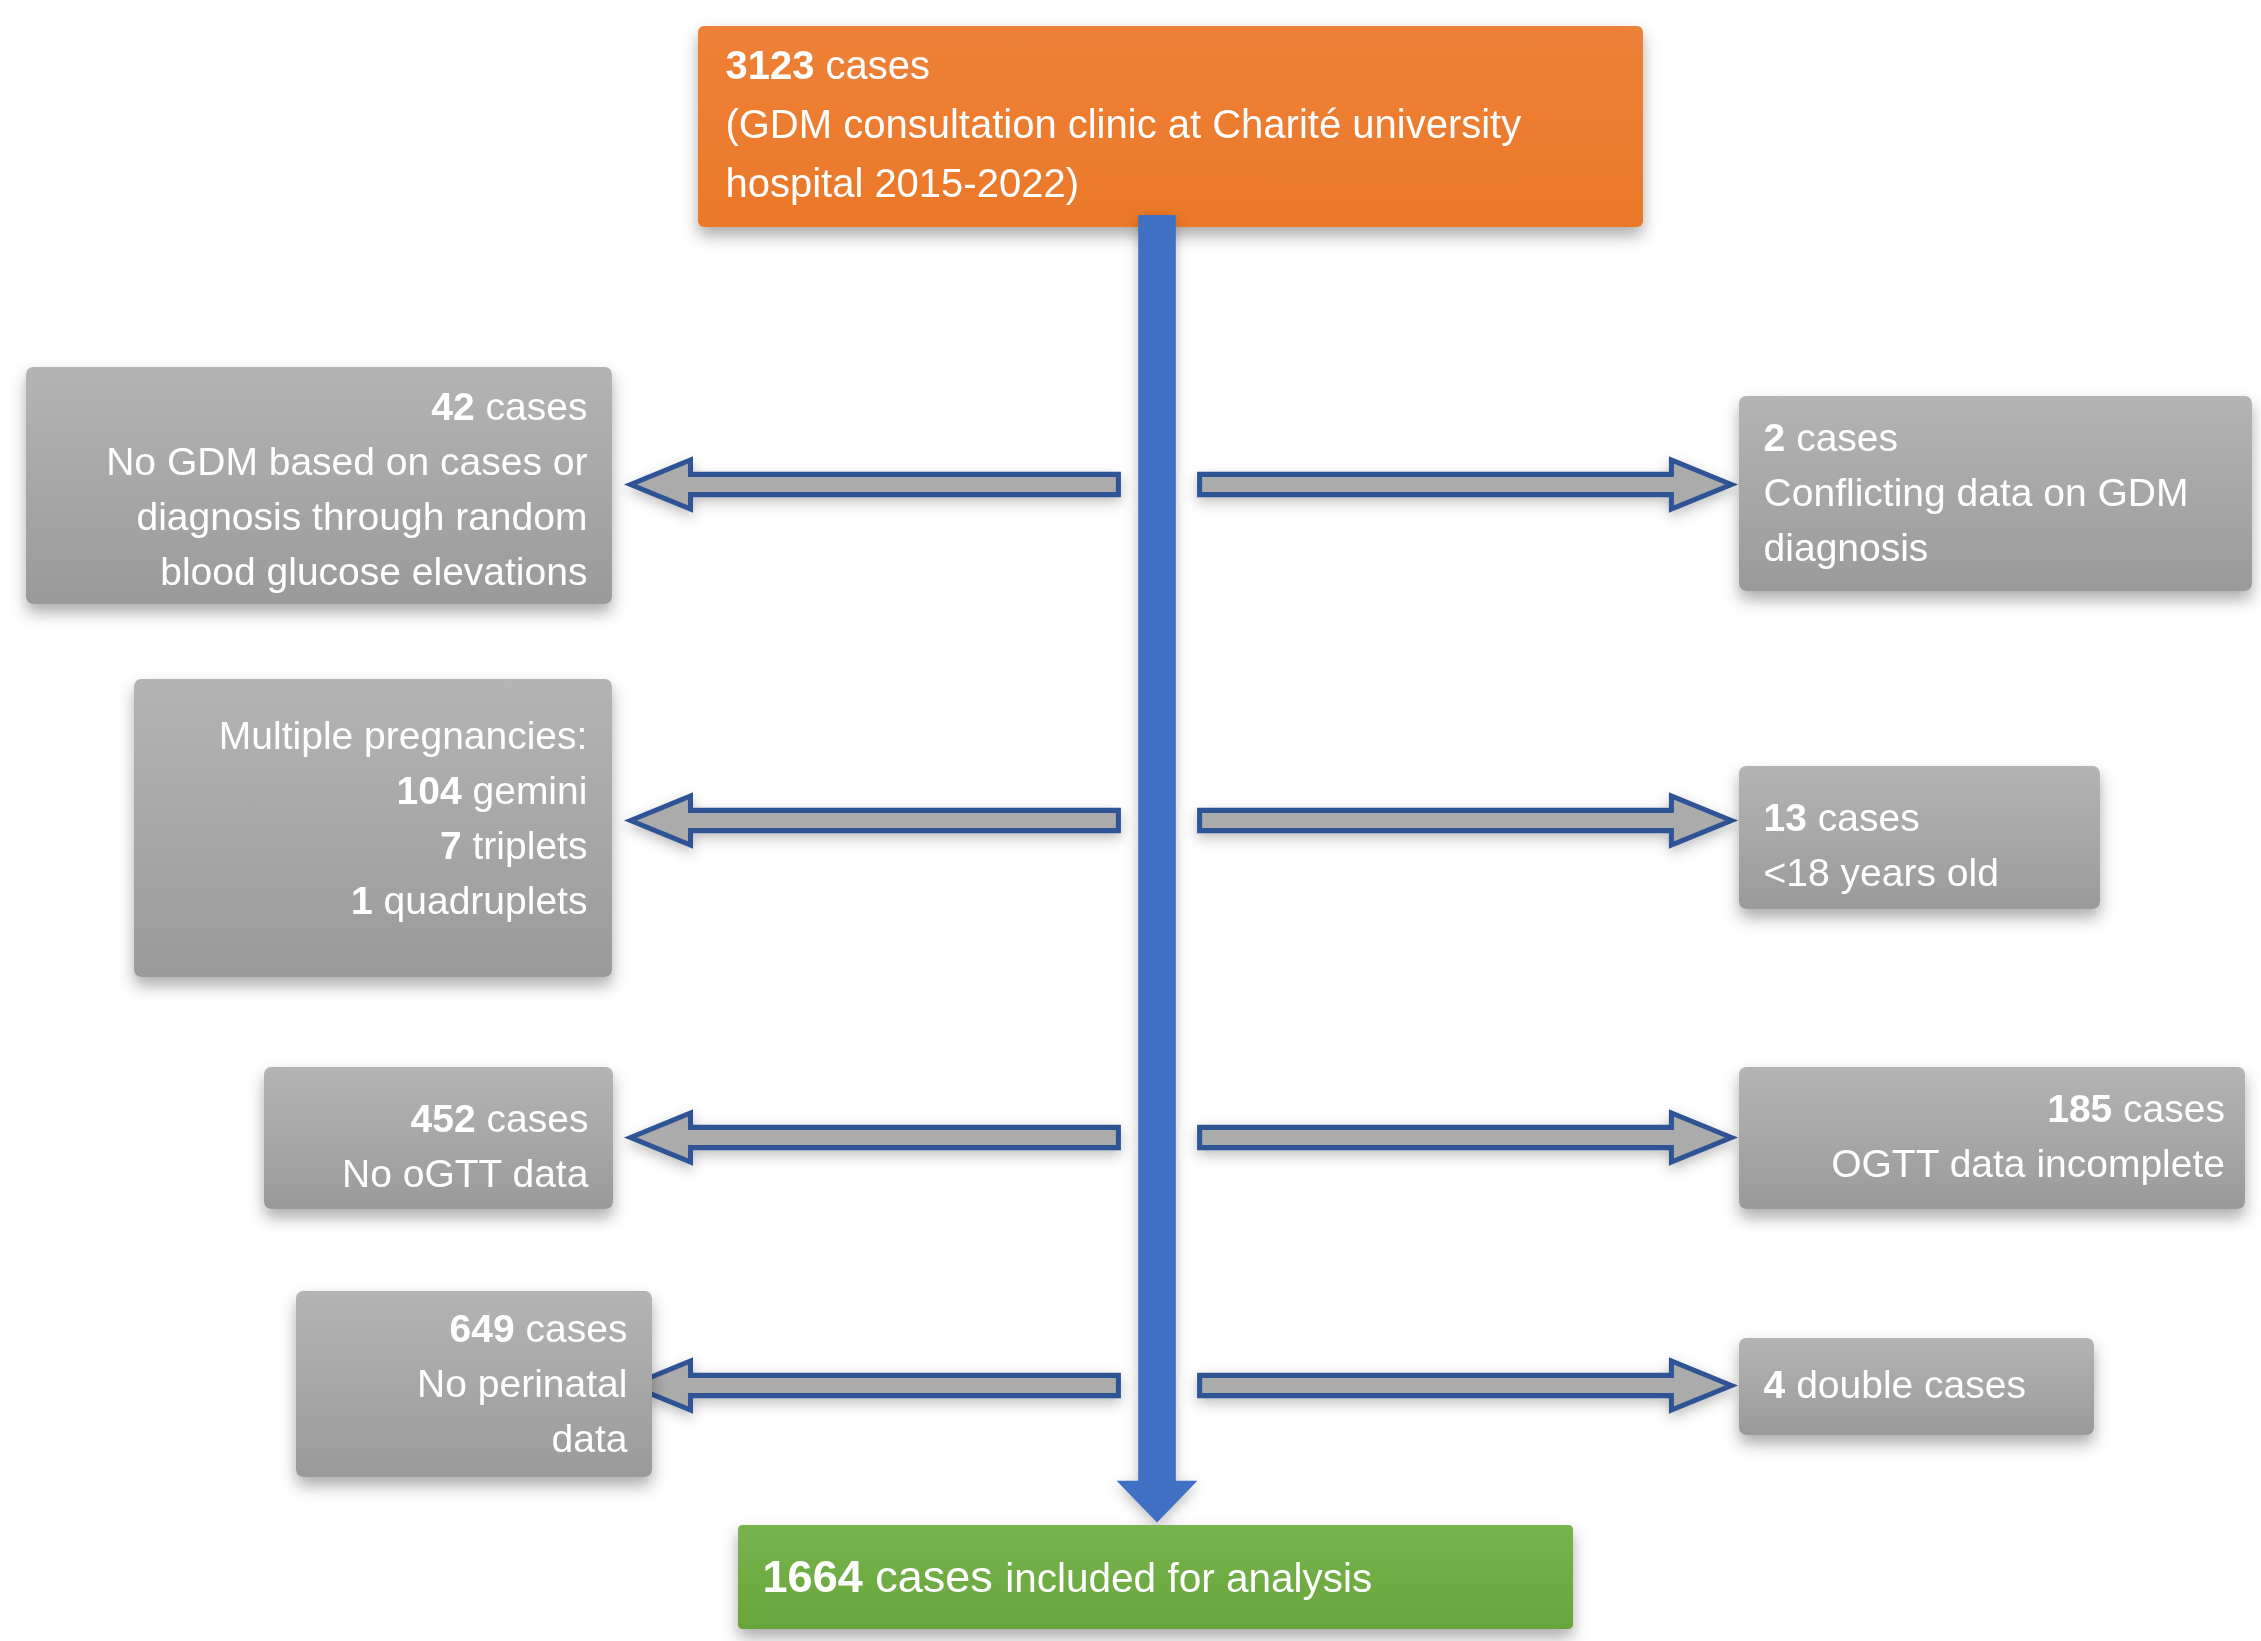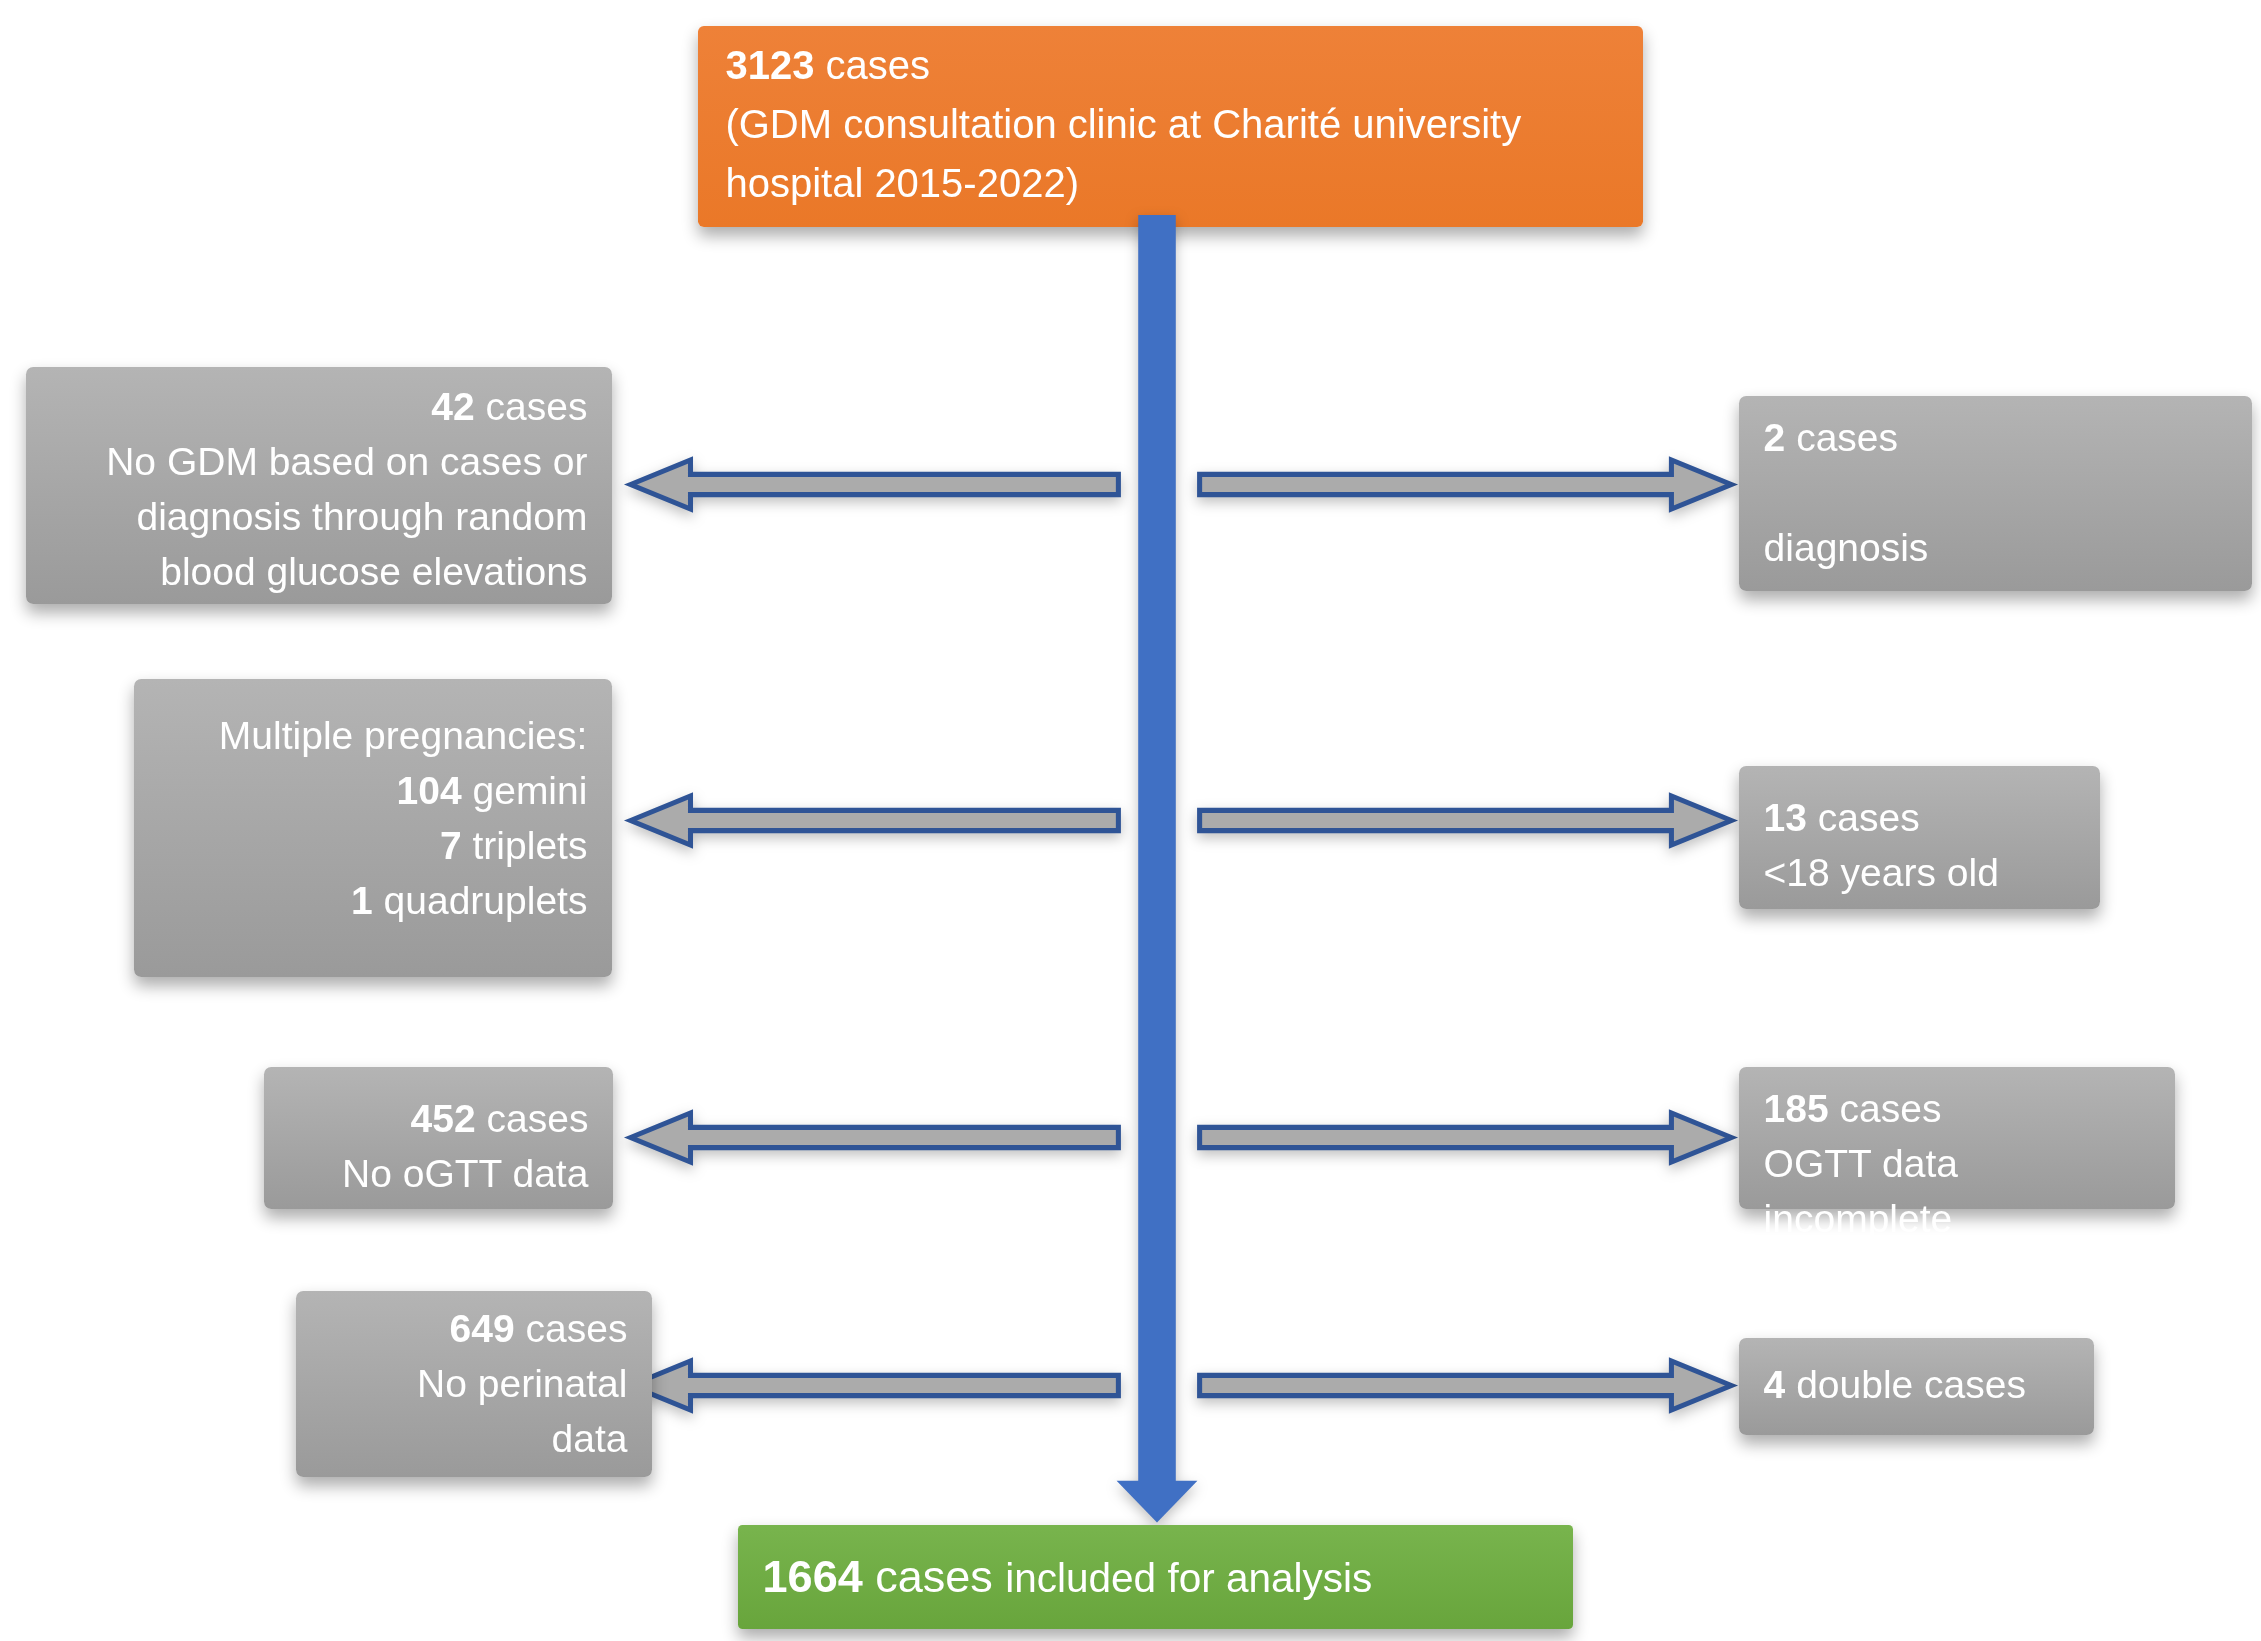--- a/index.html
+++ b/index.html
@@ -82,28 +82,28 @@
 
 <div class="box gray right" style="left:264px;top:1067px;width:349px;height:142px;padding-top:24px;">
   <div><b>452</b><span> cases</span><br><span>No oGTT data</span></div>
 </div>
 
 <div class="box gray right" style="left:296px;top:1291px;width:356px;height:186px;padding-top:10px;">
   <div><b>649</b><span> cases</span><br><span>No perinatal</span><br><span>data</span></div>
 </div>
 
 <div class="box gray left" style="left:1739px;top:396px;width:513px;height:195px;padding-top:14.4px;">
-  <div><b>2</b><span> cases</span><br><br><span>diagnosis</span></div>
+  <div><b>2</b><span> cases</span><br><span>Conflicting data on GDM</span><br><span>diagnosis</span></div>
 </div>
 
 <div class="box gray left" style="left:1739px;top:766px;width:361px;height:143px;padding-top:24px;">
   <div><b>13</b><span> cases</span><br><span>&lt;18 years old</span></div>
 </div>
 
-<div class="box gray left" style="left:1739px;top:1067px;width:436px;height:142px;padding-top:14.4px;">
+<div class="box gray left" style="left:1739px;top:1067px;width:506px;height:142px;padding-top:14.4px;text-align:right;">
   <div><b>185</b><span> cases</span><br><span>OGTT data incomplete</span></div>
 </div>
 
 <div class="box gray left" style="left:1739px;top:1338px;width:355px;height:97px;padding-top:19px;">
   <div><b>4</b><span> double cases</span></div>
 </div>
 
 <div class="box res" style="left:738px;top:1525px;width:835px;height:104px;">
   <div><b>1664</b><span> cases </span><span class="seg-s">included for analysis</span></div>
 </div>

